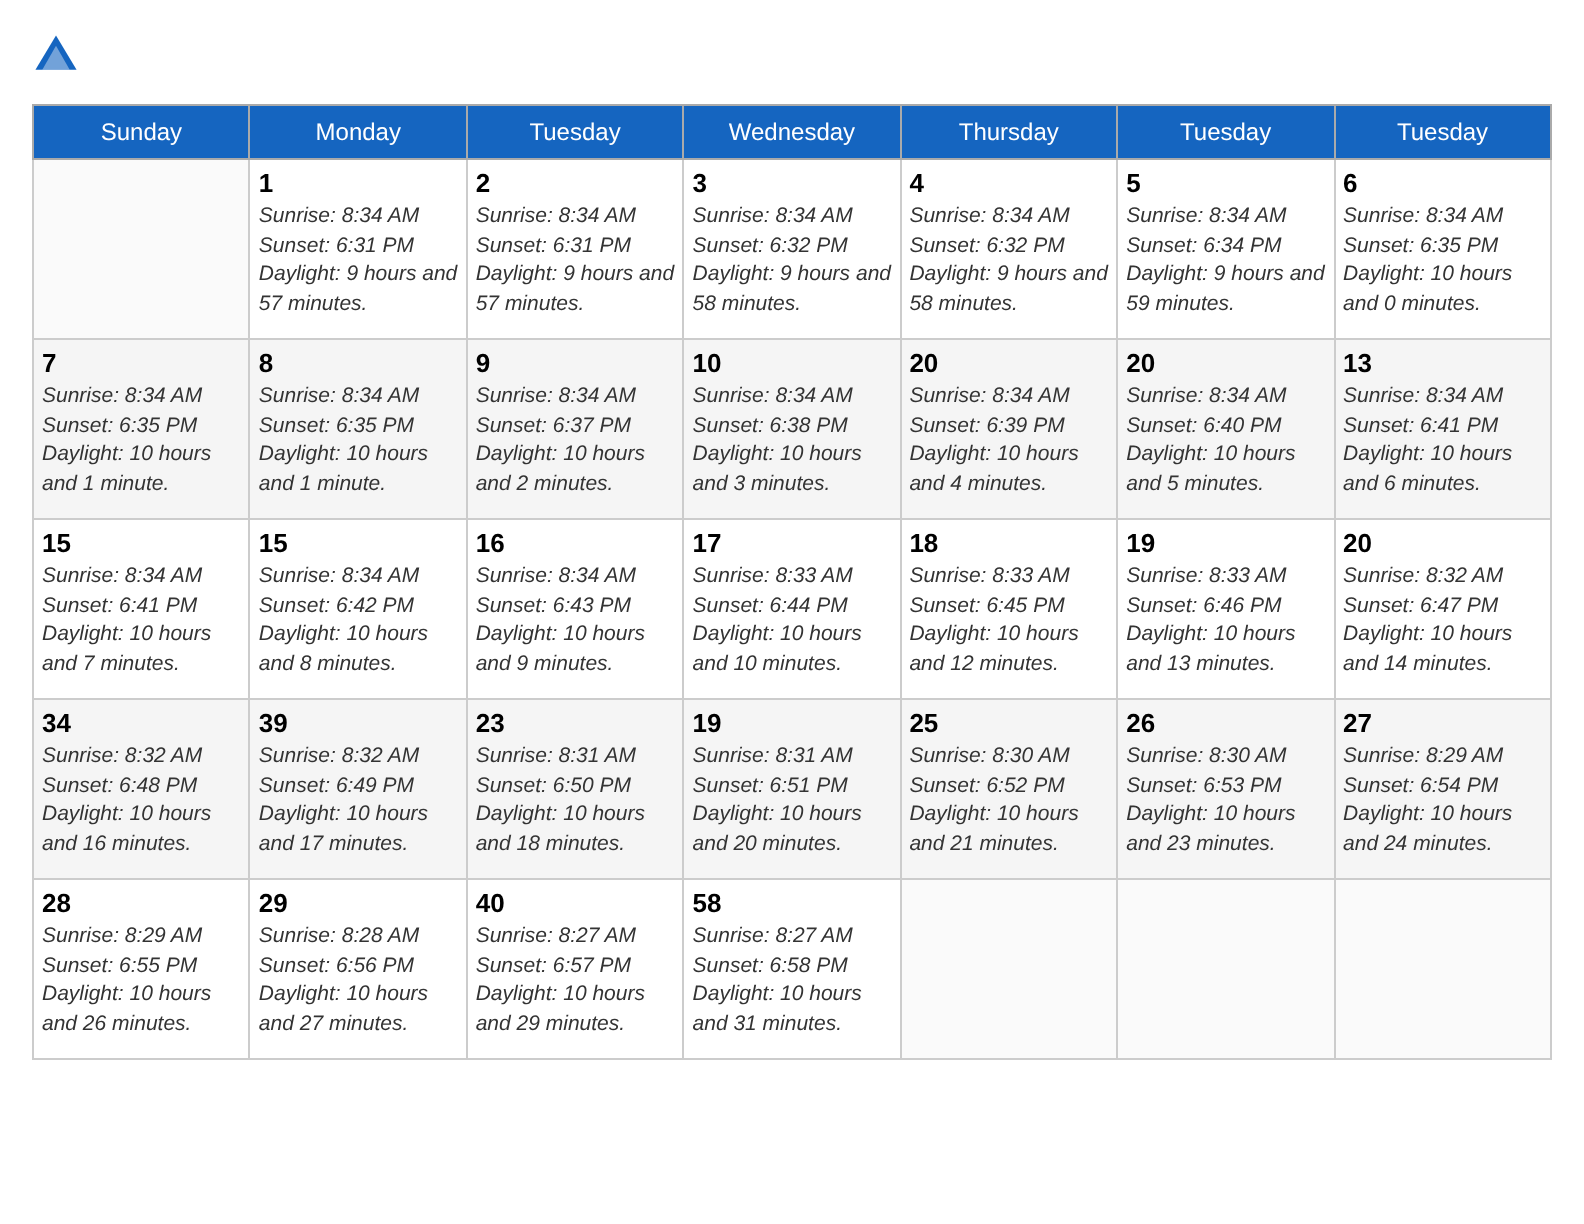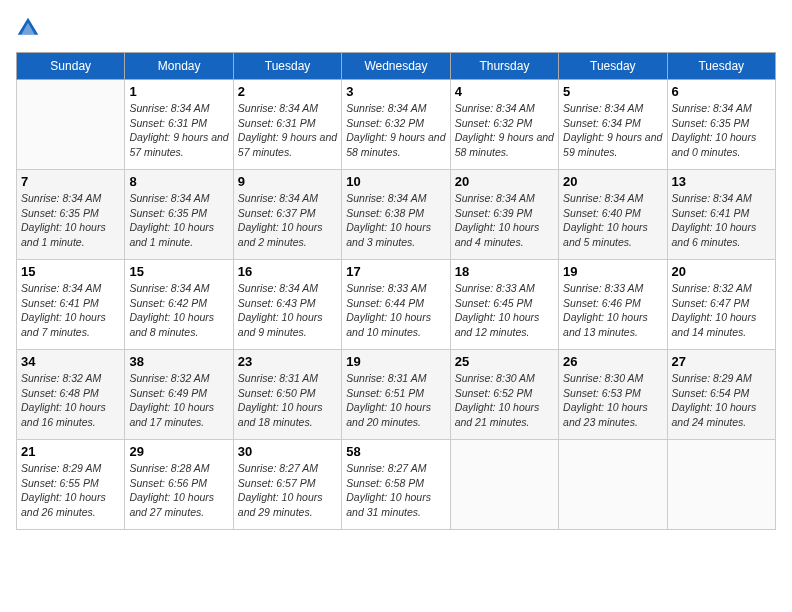--- a/index.html
+++ b/index.html
@@ -208,21 +208,21 @@
           <span class="day-num">20</span>
           <div class="cell-info">Sunrise: 8:32 AM<br>Sunset: 6:47 PM<br>Daylight: 10 hours and 14 minutes.</div>
         </td>
       </tr>
       <tr>
         <td>
           <span class="day-num">34</span>
           <div class="cell-info">Sunrise: 8:32 AM<br>Sunset: 6:48 PM<br>Daylight: 10 hours and 16 minutes.</div>
         </td>
         <td>
-          <span class="day-num">38</span>
+          <span class="day-num">39</span>
           <div class="cell-info">Sunrise: 8:32 AM<br>Sunset: 6:49 PM<br>Daylight: 10 hours and 17 minutes.</div>
         </td>
         <td>
           <span class="day-num">23</span>
           <div class="cell-info">Sunrise: 8:31 AM<br>Sunset: 6:50 PM<br>Daylight: 10 hours and 18 minutes.</div>
         </td>
         <td>
           <span class="day-num">19</span>
           <div class="cell-info">Sunrise: 8:31 AM<br>Sunset: 6:51 PM<br>Daylight: 10 hours and 20 minutes.</div>
         </td>
@@ -234,29 +234,29 @@
           <span class="day-num">26</span>
           <div class="cell-info">Sunrise: 8:30 AM<br>Sunset: 6:53 PM<br>Daylight: 10 hours and 23 minutes.</div>
         </td>
         <td>
           <span class="day-num">27</span>
           <div class="cell-info">Sunrise: 8:29 AM<br>Sunset: 6:54 PM<br>Daylight: 10 hours and 24 minutes.</div>
         </td>
       </tr>
       <tr>
         <td>
-          <span class="day-num">21</span>
+          <span class="day-num">28</span>
           <div class="cell-info">Sunrise: 8:29 AM<br>Sunset: 6:55 PM<br>Daylight: 10 hours and 26 minutes.</div>
         </td>
         <td>
           <span class="day-num">29</span>
           <div class="cell-info">Sunrise: 8:28 AM<br>Sunset: 6:56 PM<br>Daylight: 10 hours and 27 minutes.</div>
         </td>
         <td>
-          <span class="day-num">30</span>
+          <span class="day-num">40</span>
           <div class="cell-info">Sunrise: 8:27 AM<br>Sunset: 6:57 PM<br>Daylight: 10 hours and 29 minutes.</div>
         </td>
         <td>
           <span class="day-num">58</span>
           <div class="cell-info">Sunrise: 8:27 AM<br>Sunset: 6:58 PM<br>Daylight: 10 hours and 31 minutes.</div>
         </td>
         <td class="empty-cell"></td>
         <td class="empty-cell"></td>
         <td class="empty-cell"></td>
       </tr>

